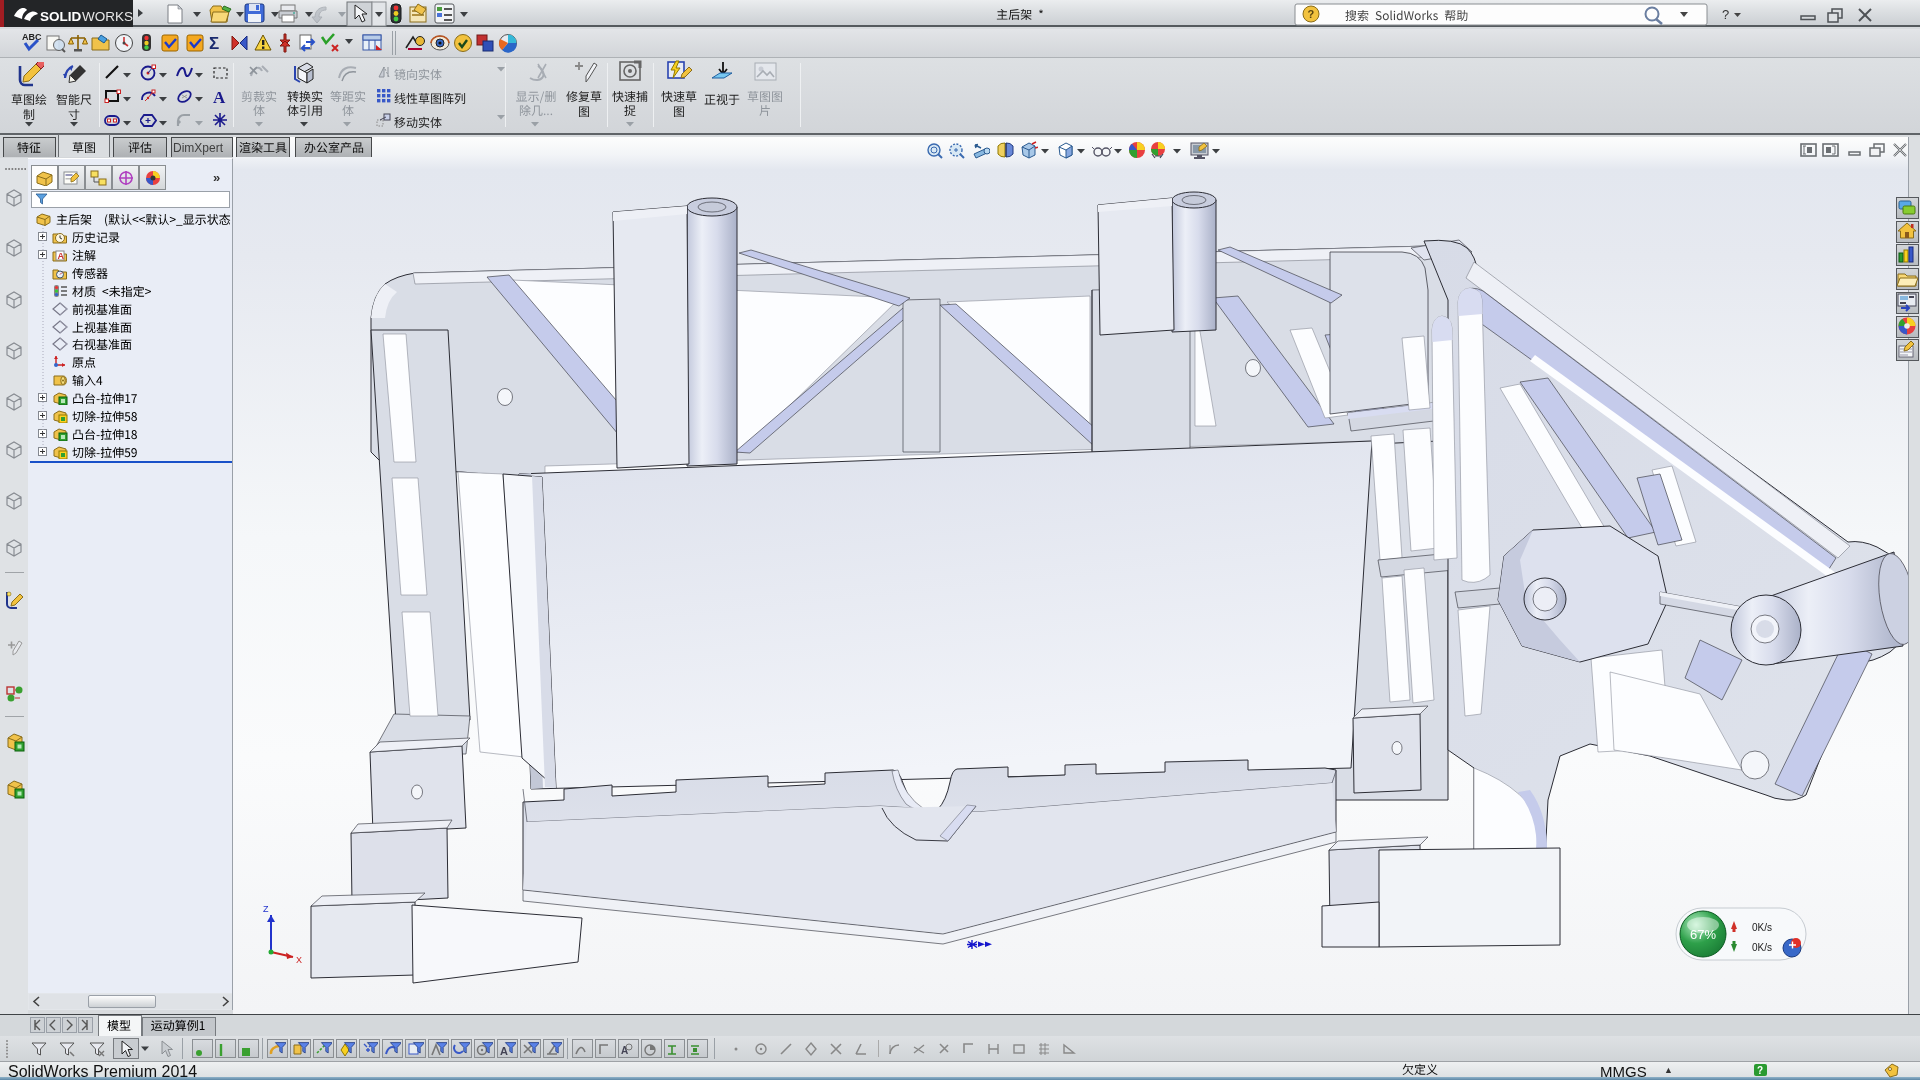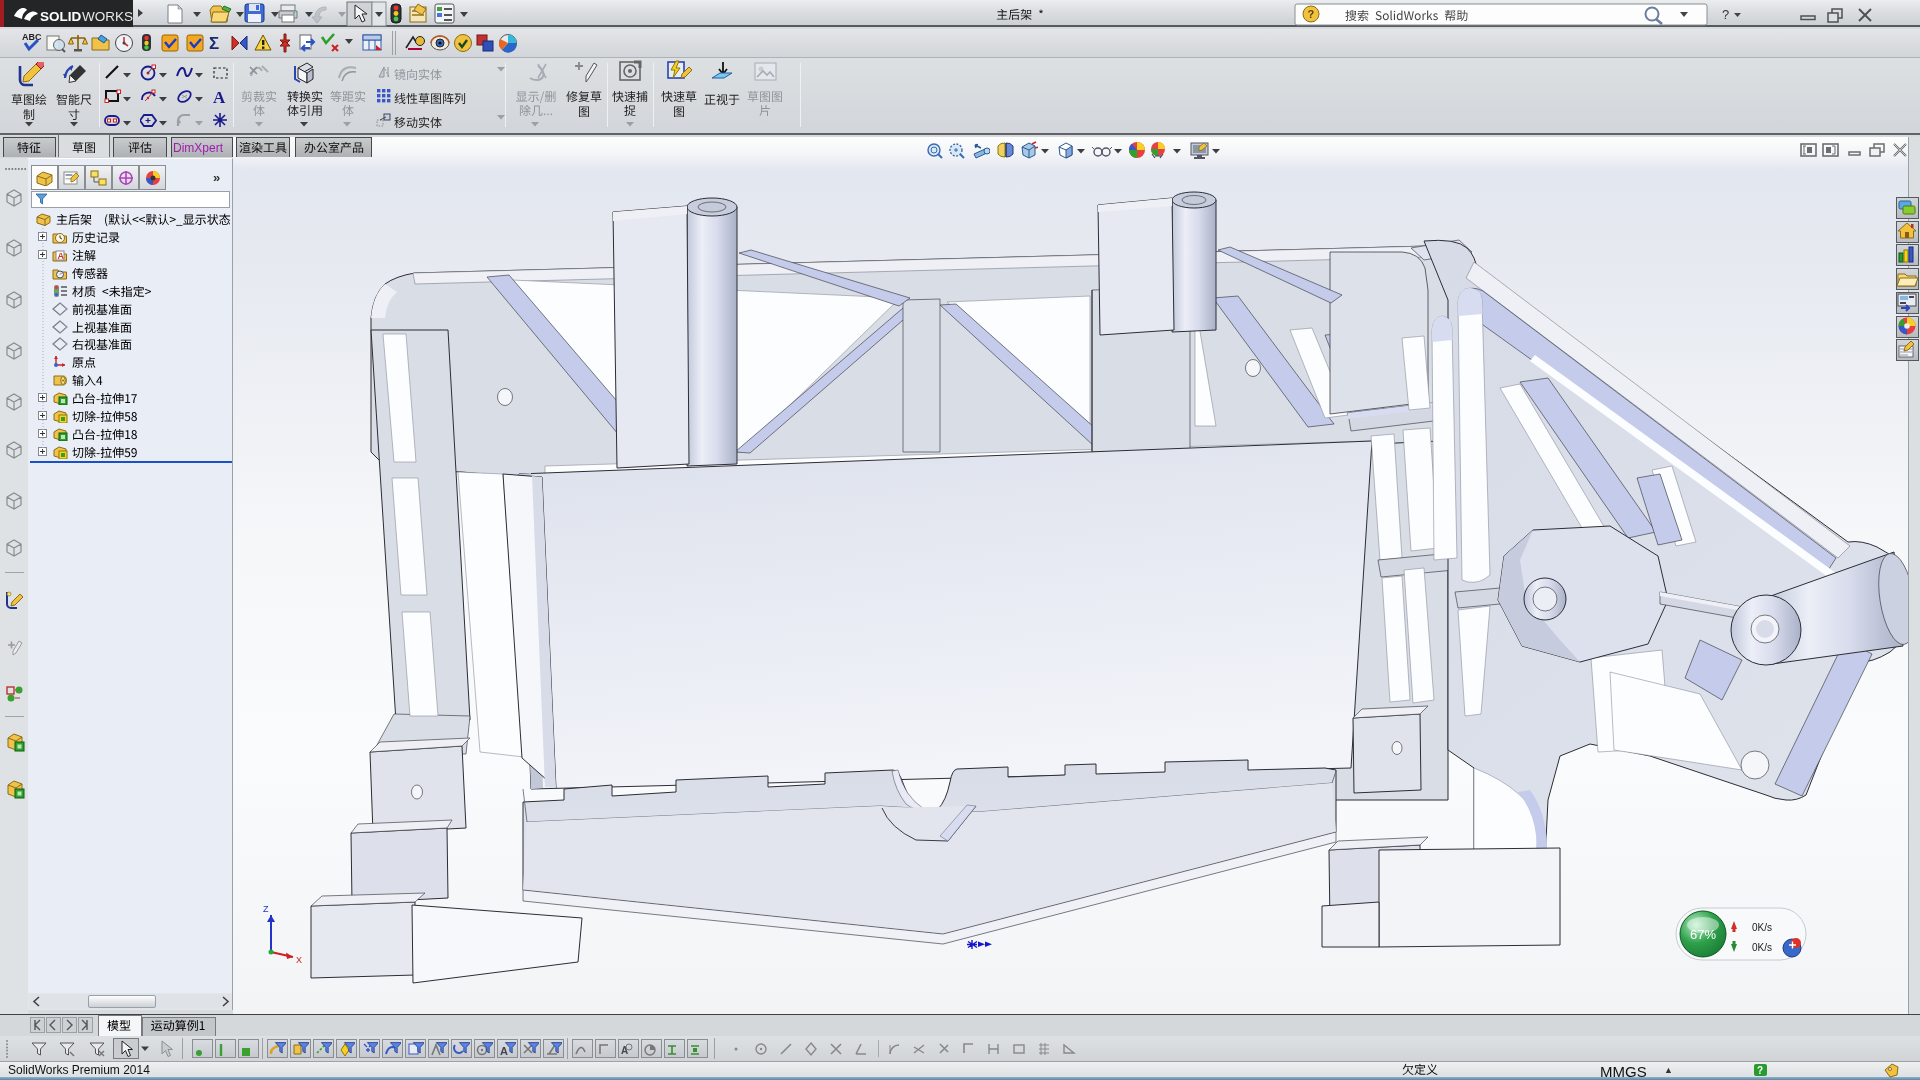--- a/index.html
+++ b/index.html
@@ -539,21 +539,21 @@
   </svg>
 <div id="tabstrip"></div>
 <div id="tabsrow">
 <div class="tab" style="left:3px;width:53px"></div>
 <div class="tab active" style="left:58px;width:52px"></div>
 <div class="tab" style="left:113px;width:54px"></div>
 <div class="tab" style="left:171px;width:62px"></div>
 <div class="tab" style="left:236px;width:54px"></div>
 <div class="tab" style="left:295px;width:77px"></div>
 </div>
-<div class="lat" style="left:171px;top:141px;width:54px;text-align:center;font-size:12px;color:#a21caf;z-index:11">DimXpert</div>
+<div class="lat" style="left:171px;top:141px;width:54px;text-align:center;font-size:12px;color:#404040;z-index:11">DimXpert</div>
 <div id="lstrip"></div>
 <svg class="ico" style="left:4px;top:166px" width="22" height="6">
     <circle cx="2.0" cy="3" r="1" fill="#777"></circle>
     <circle cx="5.2" cy="3" r="1" fill="#777"></circle>
     <circle cx="8.4" cy="3" r="1" fill="#777"></circle>
     <circle cx="11.600000000000001" cy="3" r="1" fill="#777"></circle>
     <circle cx="14.8" cy="3" r="1" fill="#777"></circle>
     <circle cx="18.0" cy="3" r="1" fill="#777"></circle>
     <circle cx="21.200000000000003" cy="3" r="1" fill="#777"></circle>
   </svg>
@@ -1254,21 +1254,21 @@
 <svg class="ico" style="left:1011px;top:1040px" width="16" height="17" viewBox="0 0 16 17">
     <rect x="3" y="5" width="10" height="8" fill="none" stroke="#888" stroke-width="1.4"></rect>
   </svg>
 <svg class="ico" style="left:1036px;top:1040px" width="16" height="17" viewBox="0 0 16 17">
     <path d="M3,5 h10 M3,9 h10 M3,13 h10 M5,3 v12 M9,3 v12" stroke="#888" stroke-width="1"></path>
   </svg>
 <svg class="ico" style="left:1061px;top:1040px" width="16" height="17" viewBox="0 0 16 17">
     <path d="M3,13 h10 l-10,-8 z" fill="none" stroke="#888" stroke-width="1.4"></path>
   </svg>
 <div id="statusbar">
-<div class="lat" style="left:8px;top:1px;font-size:12px;color:#111">SolidWorks Premium 2014</div>
+<div class="lat" style="left:8px;top:1px;font-size:16px;color:#111">SolidWorks Premium 2014</div>
 <div class="lat" style="left:1600px;top:1px;font-size:15px;color:#111">MMGS</div>
 <div class="lat" style="left:1664px;top:3px;font-size:9px;color:#333">▲</div>
 </div>
 <div id="bluestrip"></div>
 <svg id="textlayer" viewBox="0 0 1920 1080">
     <use href="#g4E3B" transform="translate(996.2 19) scale(0.0120 -0.0120)" fill="#1a1a1a"></use>
     <use href="#g540E" transform="translate(1008.2 19) scale(0.0120 -0.0120)" fill="#1a1a1a"></use>
     <use href="#g67B6" transform="translate(1020.2 19) scale(0.0120 -0.0120)" fill="#1a1a1a"></use>
     <use href="#g002A" transform="translate(1038.2 19) scale(0.0120 -0.0120)" fill="#1a1a1a"></use>
     <use href="#g641C" transform="translate(1345.0 20) scale(0.0120 -0.0120)" fill="#444"></use>

